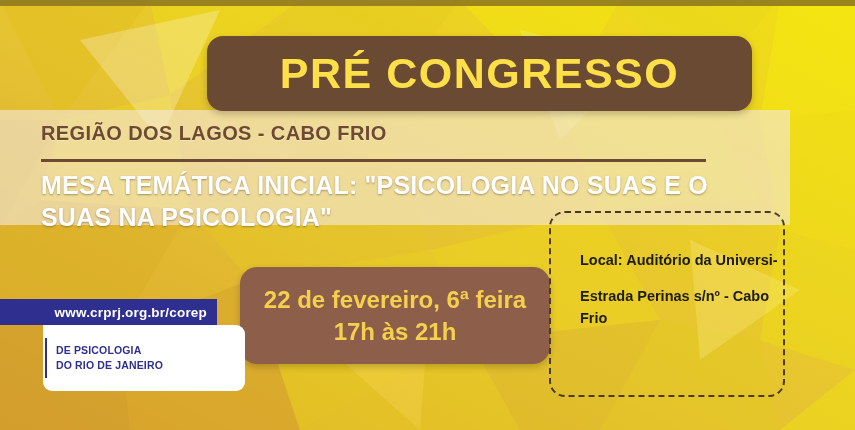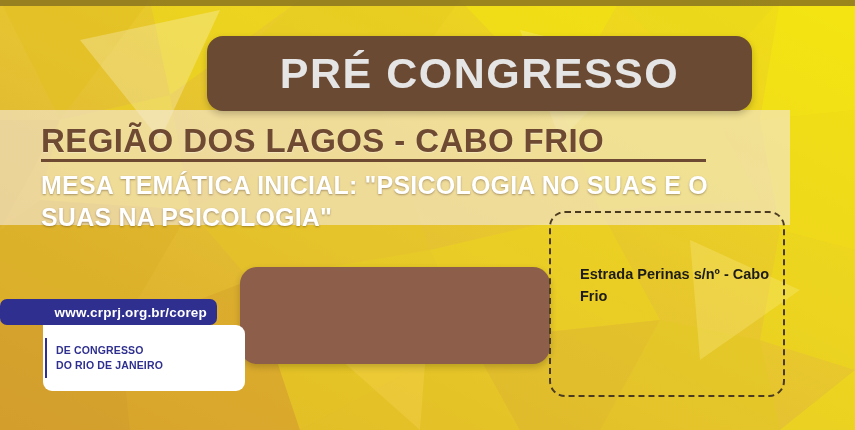--- a/index.html
+++ b/index.html
@@ -39,41 +39,41 @@
     left: 207px; top: 36px;
     width: 545px; height: 75px;
     background: #6b4a33;
     border-radius: 16px;
     display: flex;
     align-items: center;
     justify-content: center;
     box-shadow: 0 3px 7px rgba(0,0,0,.22);
   }
   .title-pill-text {
-    color: #e5e5e5;
+    color: #fde047;
     font-size: 43px;
     font-weight: bold;
     letter-spacing: 1.5px;
     line-height: 1;
     white-space: nowrap;
   }
 
   
   .beige-band {
     position: absolute;
     left: 0; top: 110px;
     width: 790px; height: 115px;
     background: rgba(243, 233, 220, 0.62);
   }
 
   .region-line {
     position: absolute;
     left: 41px; top: 122px;
     color: #6e4a32;
-    font-size: 33px;
+    font-size: 20px;
     font-weight: bold;
     letter-spacing: .4px;
     white-space: nowrap;
     text-shadow: 0 1px 1px rgba(255,255,255,.35);
   }
   .region-rule {
     position: absolute;
     left: 41px; top: 159px;
     width: 665px; height: 3px;
     background: #6e4a32;
@@ -167,21 +167,20 @@
   .url-banner {
     position: absolute;
     left: 0px; top: 299px;
     width: 217px; height: 26px;
     background: #2e2f8f;
     display: flex;
     align-items: center;
     justify-content: flex-end;
     padding-right: 10px;
     box-sizing: border-box;
-    border-radius: 7px;
   }
   .url-text {
     color: #ffffff;
     font-size: 13.5px;
     font-weight: bold;
     letter-spacing: .2px;
     white-space: nowrap;
   }
   .crp-card {
     position: absolute;
@@ -269,34 +268,37 @@
     <div class="title-pill-text">PRÉ CONGRESSO</div>
   </div>
 
   <div class="region-line">REGIÃO DOS LAGOS - CABO FRIO</div>
   <div class="region-rule"></div>
 
   <div class="mesa-title">MESA TEMÁTICA INICIAL: "PSICOLOGIA NO SUAS E O SUAS NA PSICOLOGIA"</div>
 
 
   <div class="date-pill">
+    <div class="date-line">22 de fevereiro, 6ª feira</div>
+    <div class="date-line">17h às 21h</div>
   </div>
 
   <div class="info-box"></div>
   <div class="info-text">
+    <div>Local: Auditório da Universi-</div>
     <span class="gap"></span>
     <div>Estrada Perinas s/nº - Cabo</div>
     <div>Frio</div>
   </div>
 
   <div class="url-banner">
     <span class="url-text">www.crprj.org.br/corep</span>
   </div>
 
   <div class="crp-card">
     <div class="crp-divider"></div>
     <div class="crp-lines">
-      <div>DE CONGRESSO</div>
+      <div>DE PSICOLOGIA</div>
       <div>DO RIO DE JANEIRO</div>
     </div>
   </div>
 
 </div>
 
 </body></html>

